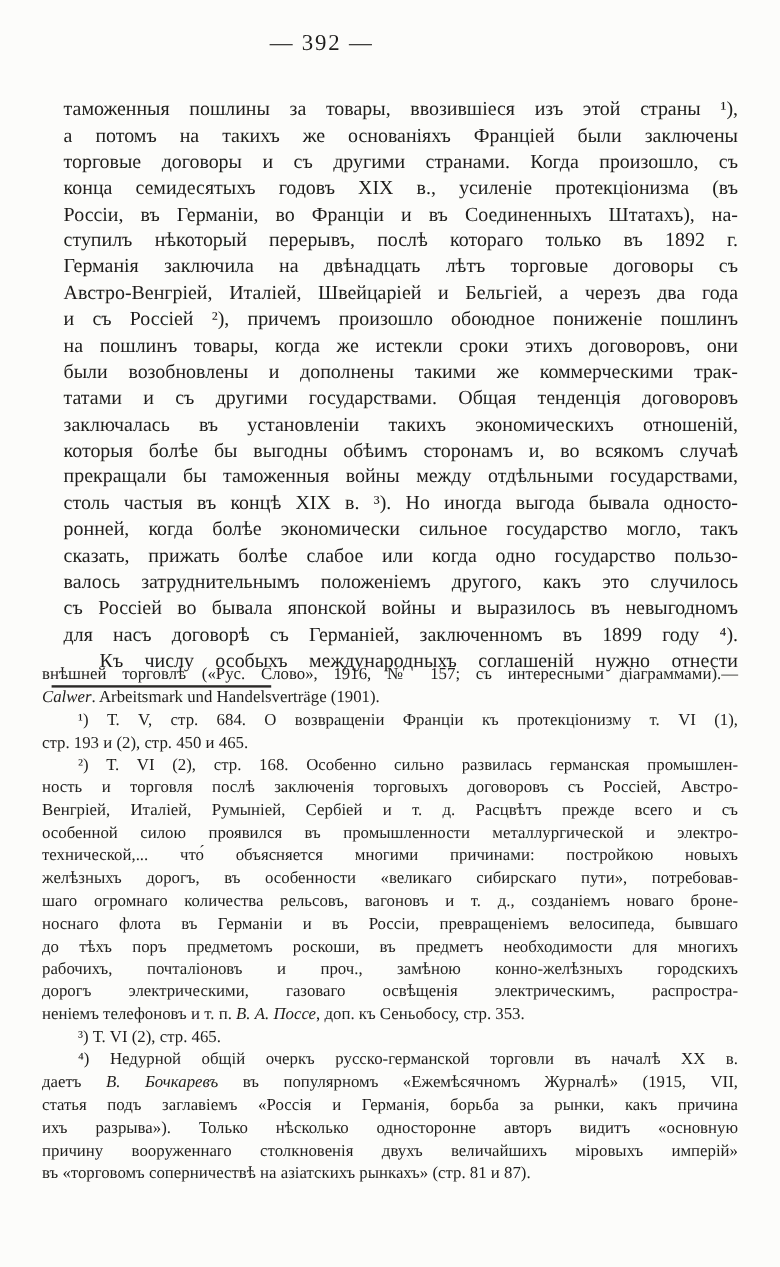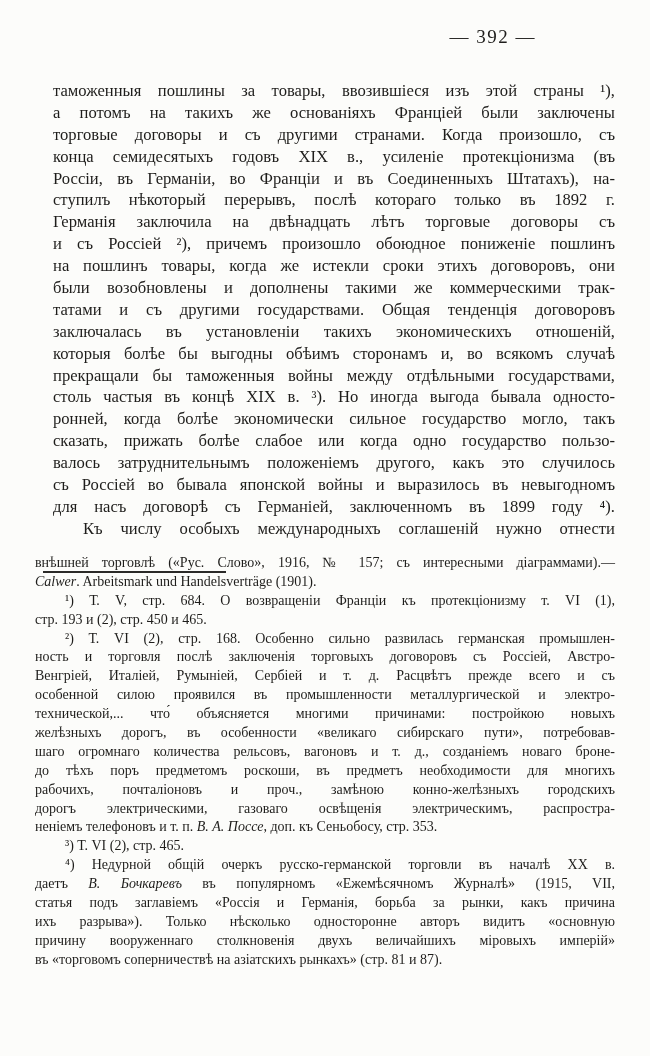--- a/index.html
+++ b/index.html
@@ -9,21 +9,21 @@
     height: 1056px;
     margin: 0;
     background: var(--paper, #fcfcfa);
     color: var(--ink, #1e1d1b);
     font-family: "Liberation Serif", "DejaVu Serif", serif;
     overflow: hidden;
   }
   .header {
     position: absolute;
     top: 26px; left: 0; width: 536px;
-    text-align: right;
+    text-align: center;
     font-size: 19px;
     letter-spacing: 1.5px;
   }
   .text-block { position: absolute; left: 35px; width: 580px; }
   .main-text { top: 80px; font-size: 16.6px; }
   .main-text .line { height: 21.9px; line-height: 21.9px; margin-left: 18px; }
   .footnotes { top: 554px; font-size: 14px; }
   .footnotes .line { height: 18.9px; line-height: 18.9px; }
   .line { white-space: pre-wrap; overflow: visible; }
   .line.just { text-align: justify; text-align-last: justify; }
@@ -42,20 +42,21 @@
 <div class="page" style="--paper: #fcfcfa; --ink: #1e1d1b;">
   <div class="header">— 392 —</div>
   <div class="text-block main-text">
       <div class="line just">таможенныя пошлины за товары, ввозившіеся изъ этой страны ¹),</div>
       <div class="line just">а потомъ на такихъ же основаніяхъ Франціей были заключены</div>
       <div class="line just">торговые договоры и съ другими странами. Когда произошло, съ</div>
       <div class="line just">конца семидесятыхъ годовъ XIX в., усиленіе протекціонизма (въ</div>
       <div class="line just">Россіи, въ Германіи, во Франціи и въ Соединенныхъ Штатахъ), на-</div>
       <div class="line just">ступилъ нѣкоторый перерывъ, послѣ котораго только въ 1892 г.</div>
       <div class="line just">Германія заключила на двѣнадцать лѣтъ торговые договоры съ</div>
+      <div class="line just">Австро-Венгріей, Италіей, Швейцаріей и Бельгіей, а черезъ два года</div>
       <div class="line just">и съ Россіей ²), причемъ произошло обоюдное пониженіе пошлинъ</div>
       <div class="line just">на пошлинъ товары, когда же истекли сроки этихъ договоровъ, они</div>
       <div class="line just">были возобновлены и дополнены такими же коммерческими трак-</div>
       <div class="line just">татами и съ другими государствами. Общая тенденція договоровъ</div>
       <div class="line just">заключалась въ установленіи такихъ экономическихъ отношеній,</div>
       <div class="line just">которыя болѣе бы выгодны обѣимъ сторонамъ и, во всякомъ случаѣ</div>
       <div class="line just">прекращали бы таможенныя войны между отдѣльными государствами,</div>
       <div class="line just">столь частыя въ концѣ XIX в. ³). Но иногда выгода бывала односто-</div>
       <div class="line just">ронней, когда болѣе экономически сильное государство могло, такъ</div>
       <div class="line just">сказать, прижать болѣе слабое или когда одно государство пользо-</div>
@@ -70,20 +71,21 @@
       <div class="line"><i>Calwer</i><span>. Arbeitsmark und Handelsverträge (1901).</span></div>
       <div class="line just ind">¹) Т. V, стр. 684. О возвращеніи Франціи къ протекціонизму т. VI (1),</div>
       <div class="line">стр. 193 и (2), стр. 450 и 465.</div>
       <div class="line just ind">²) Т. VI (2), стр. 168. Особенно сильно развилась германская промышлен-</div>
       <div class="line just">ность и торговля послѣ заключенія торговыхъ договоровъ съ Россіей, Австро-</div>
       <div class="line just">Венгріей, Италіей, Румыніей, Сербіей и т. д. Расцвѣтъ прежде всего и съ</div>
       <div class="line just">особенной силою проявился въ промышленности металлургической и электро-</div>
       <div class="line just">технической,... что́ объясняется многими причинами: постройкою новыхъ</div>
       <div class="line just">желѣзныхъ дорогъ, въ особенности «великаго сибирскаго пути», потребовав-</div>
       <div class="line just">шаго огромнаго количества рельсовъ, вагоновъ и т. д., созданіемъ новаго броне-</div>
+      <div class="line just">носнаго флота въ Германіи и въ Россіи, превращеніемъ велосипеда, бывшаго</div>
       <div class="line just">до тѣхъ поръ предметомъ роскоши, въ предметъ необходимости для многихъ</div>
       <div class="line just">рабочихъ, почталіоновъ и проч., замѣною конно-желѣзныхъ городскихъ</div>
       <div class="line just">дорогъ электрическими, газоваго освѣщенія электрическимъ, распростра-</div>
       <div class="line"><span>неніемъ телефоновъ и т. п. </span><i>В. А. Поссе</i><span>, доп. къ Сеньобосу, стр. 353.</span></div>
       <div class="line ind">³) Т. VI (2), стр. 465.</div>
       <div class="line just ind">⁴) Недурной общій очеркъ русско-германской торговли въ началѣ XX в.</div>
       <div class="line just"><span>даетъ </span><i>В. Бочкаревъ</i><span> въ популярномъ «Ежемѣсячномъ Журналѣ» (1915, VII,</span></div>
       <div class="line just">статья подъ заглавіемъ «Россія и Германія, борьба за рынки, какъ причина</div>
       <div class="line just">ихъ разрыва»). Только нѣсколько односторонне авторъ видитъ «основную</div>
       <div class="line just">причину вооруженнаго столкновенія двухъ величайшихъ міровыхъ имперій»</div>

